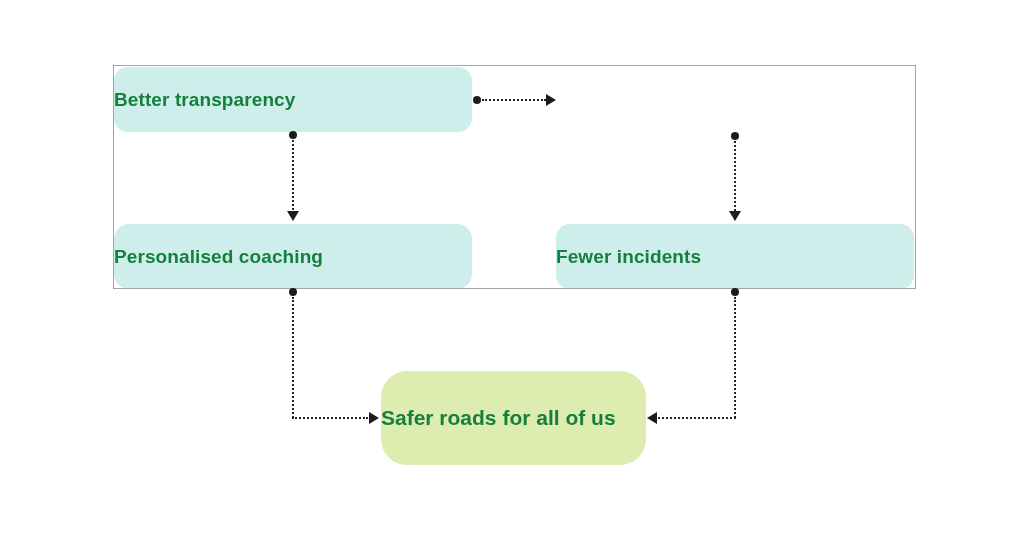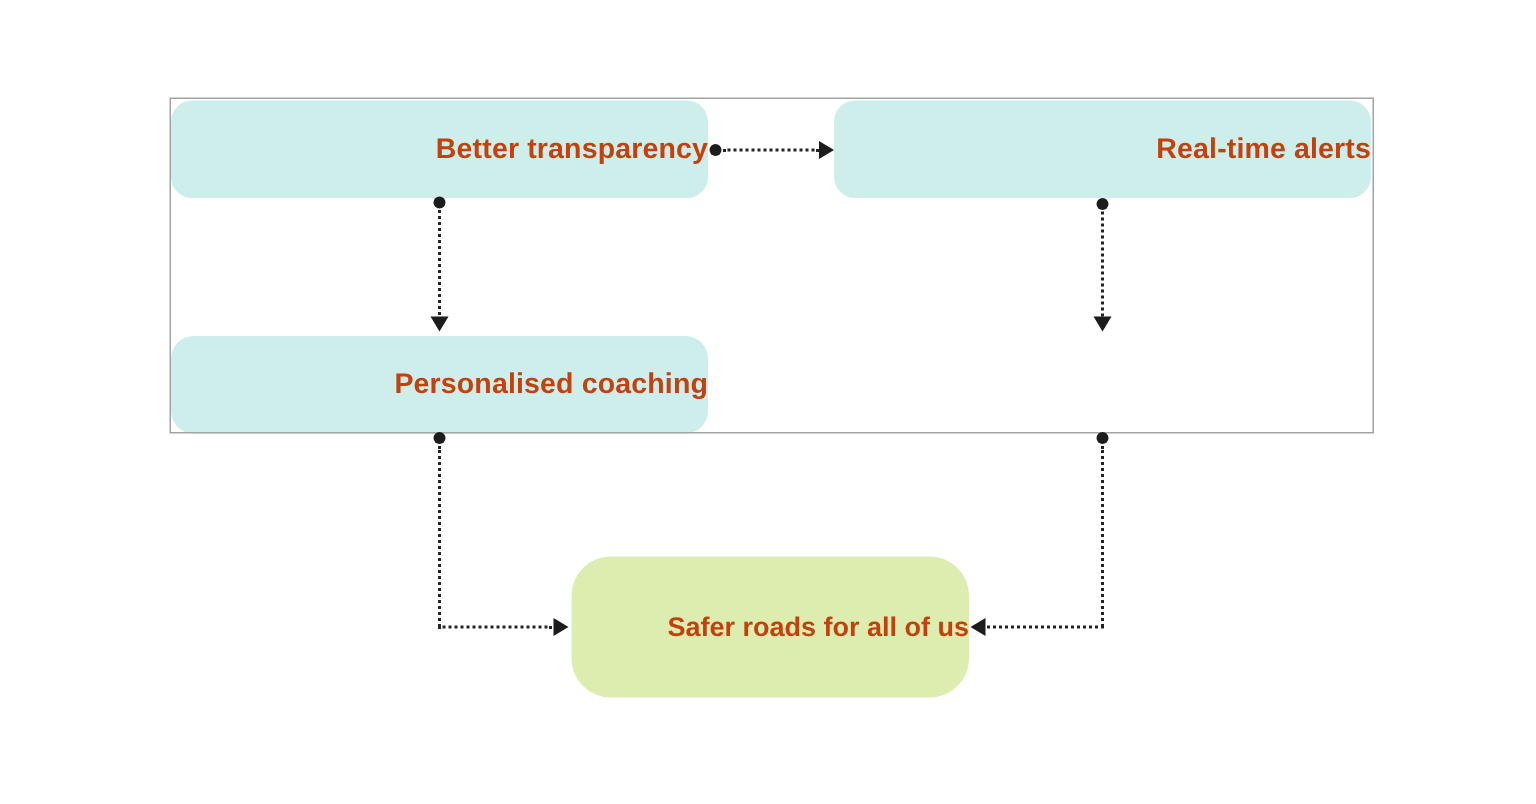--- a/index.html
+++ b/index.html
@@ -23,44 +23,44 @@
     height: 224px;
     border: 1.5px solid #a3a3a3;
     box-sizing: border-box;
     z-index: 3;
     pointer-events: none;
   }
   .node {
     position: absolute;
     display: flex;
     align-items: center;
-    justify-content: flex-end;
+    justify-content: flex-start;
     text-align: center;
     font-weight: bold;
-    color: #c2410c;
+    color: #15803d;
     z-index: 2;
   }
   .node-cyan {
     width: 358px;
     height: 65px;
     border-radius: 14px;
     font-size: 19px;
     letter-spacing: 0.1px;
   }
   .node-a { left: 114px; top: 67px; }
   .node-b { left: 556px; top: 67px; }
   .node-c { left: 114px; top: 224px; border-radius: 15px; }
   .node-d { left: 556px; top: 224px; }
   .node-result {
     left: 381px;
     top: 371px;
     width: 265px;
     height: 94px;
     border-radius: 26px;
-    font-size: 18px;
+    font-size: 21px;
   }
   .dot {
     position: absolute;
     width: 8px;
     height: 8px;
     border-radius: 50%;
     background: #1c1c1c;
     z-index: 4;
   }
   .hline {
@@ -101,28 +101,28 @@
 <body>
 
 <div class="canvas">
 
   <div class="frame"></div>
 
   <div class="node node-cyan node-a" style="background-color: rgb(205, 238, 235);">
     <span>Better transparency</span>
   </div>
 
-  <div class="node node-cyan node-b" style="background-color: rgb(205, 238, 235);">
-    <span>Real-time alerts</span>
-  </div>
 
   <div class="node node-cyan node-c" style="background-color: rgb(205, 238, 235);">
     <span>Personalised coaching</span>
   </div>
 
+  <div class="node node-cyan node-d" style="background-color: rgb(205, 238, 235);">
+    <span>Fewer incidents</span>
+  </div>
 
   <div class="node node-result" style="background-color: rgb(221, 237, 176);">
     <span>Safer roads for all of us</span>
   </div>
 
   <div class="dot" style="left:473px; top:96px;"></div>
   <div class="hline" style="left:482px; top:99px; width:64px;"></div>
   <div class="tri tri-right" style="left:546px; top:94px;"></div>
 
   <div class="dot" style="left:289px; top:131px;"></div>

